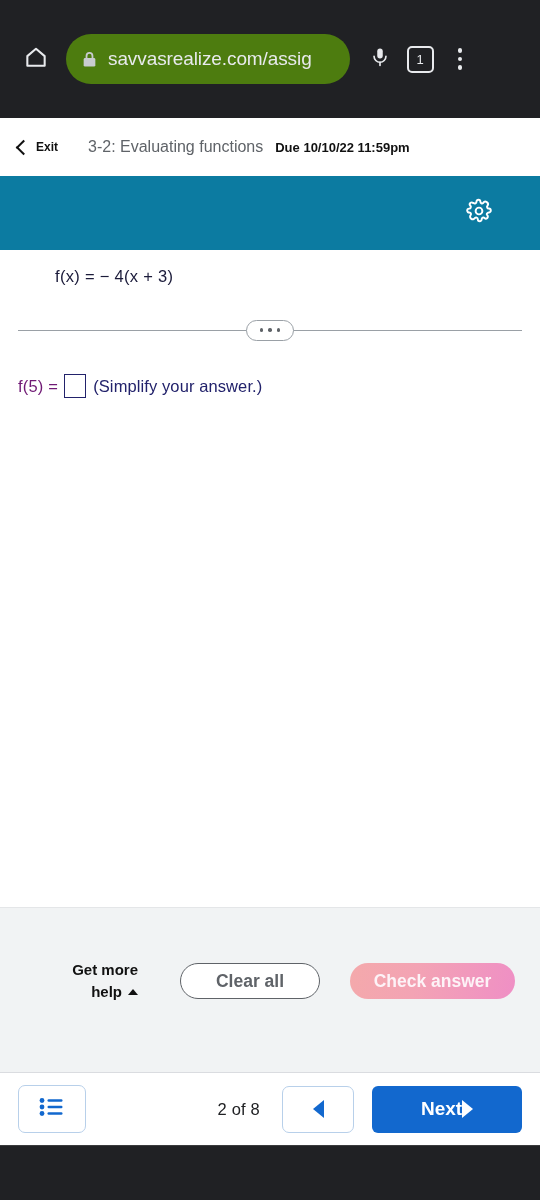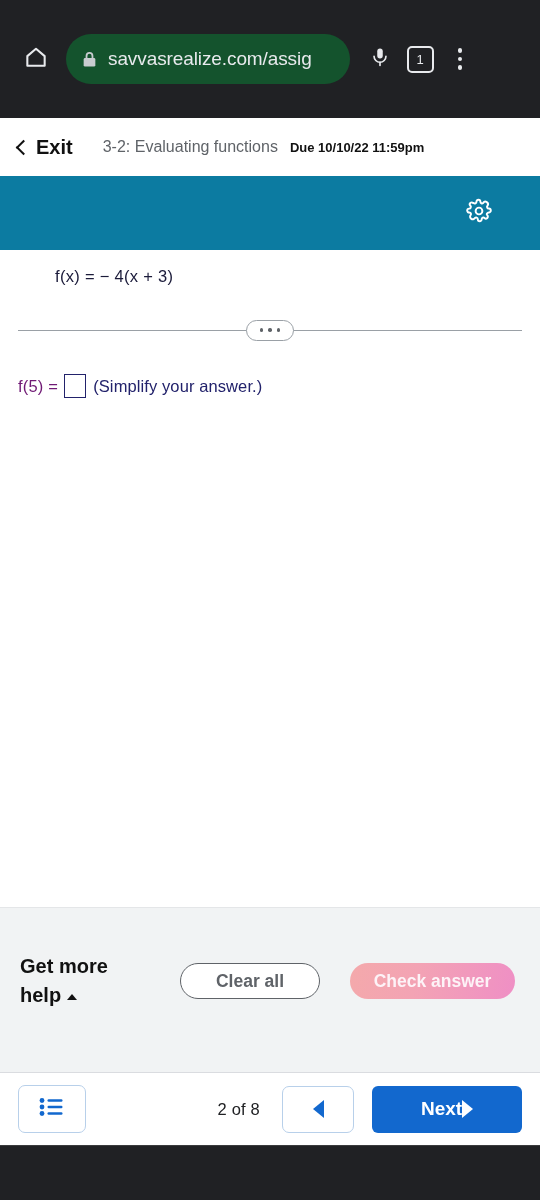--- a/index.html
+++ b/index.html
@@ -38,21 +38,21 @@
     height: 44px;
     display: flex;
     align-items: center;
     justify-content: center;
     flex: 0 0 auto;
   }
   .url-pill {
     flex: 1 1 auto;
     height: 50px;
     margin: 0 10px 0 8px;
-    background: #14532d;
+    background: #4d7c0f;
     border-radius: 26px;
     display: flex;
     align-items: center;
     padding: 0 16px;
     box-sizing: border-box;
     overflow: hidden;
     max-width: 284px;
   }
   .lock-icon {
     flex: 0 0 auto;
@@ -120,21 +120,21 @@
     padding: 0 12px;
     box-sizing: border-box;
     background: #fff;
     flex: 0 0 auto;
   }
   .exit-btn {
     display: flex;
     align-items: center;
     gap: 7px;
     color: #111;
-    font-size: 20px;
+    font-size: 12px;
     font-weight: bold;
     padding: 4px 4px;
     flex: 0 0 auto;
   }
   .chev-left {
     display: inline-block;
     width: 9px;
     height: 9px;
     border-left: 2.3px solid #111;
     border-bottom: 2.3px solid #111;
@@ -256,23 +256,23 @@
     background: #f1f3f4;
     border-top: 1px solid #e4e6e8;
     height: 165px;
     display: flex;
     align-items: center;
     padding: 0 20px 18px 20px;
     box-sizing: border-box;
   }
   .get-help {
     width: 118px;
-    text-align: left;
+    text-align: right;
     color: #111;
-    font-size: 20px;
+    font-size: 15px;
     font-weight: bold;
     line-height: 1.45;
     flex: 0 0 auto;
   }
   .caret-up {
     display: inline-block;
     width: 0;
     height: 0;
     border-left: 5px solid transparent;
     border-right: 5px solid transparent;

